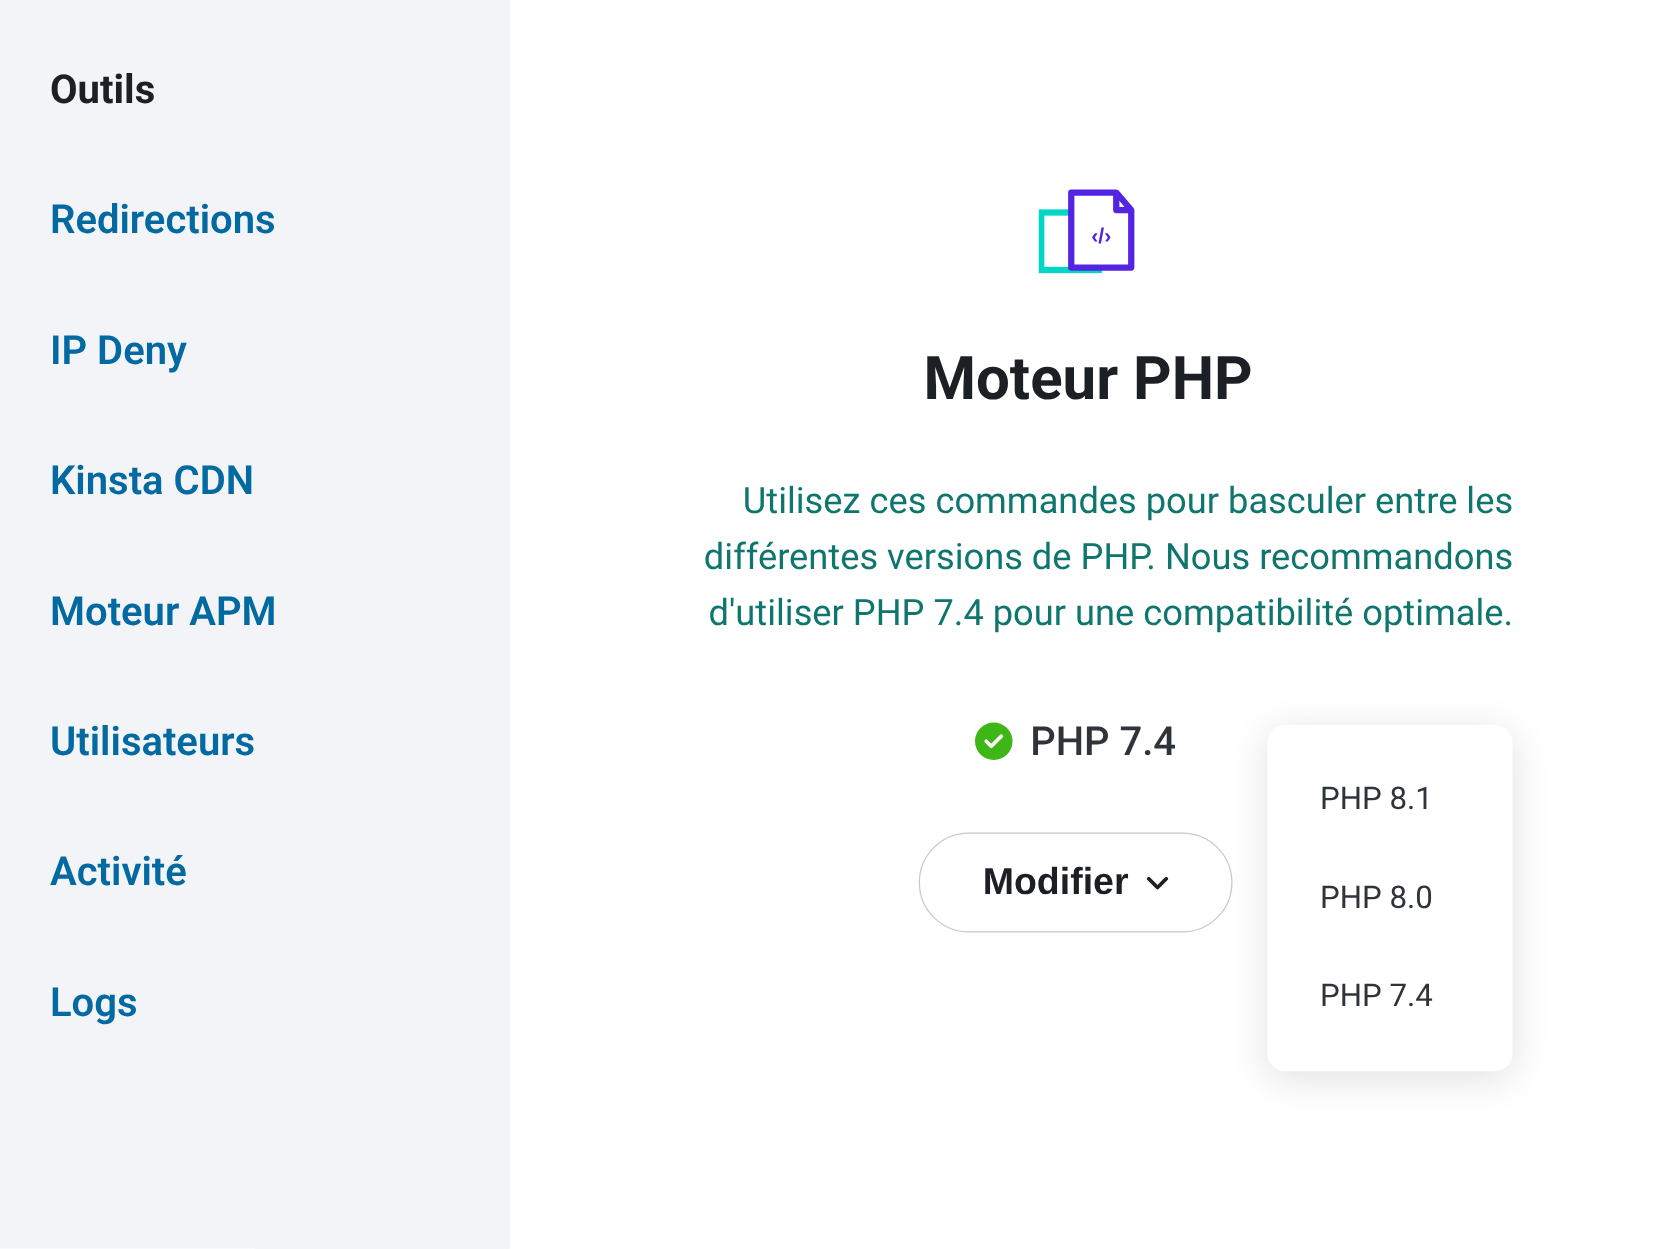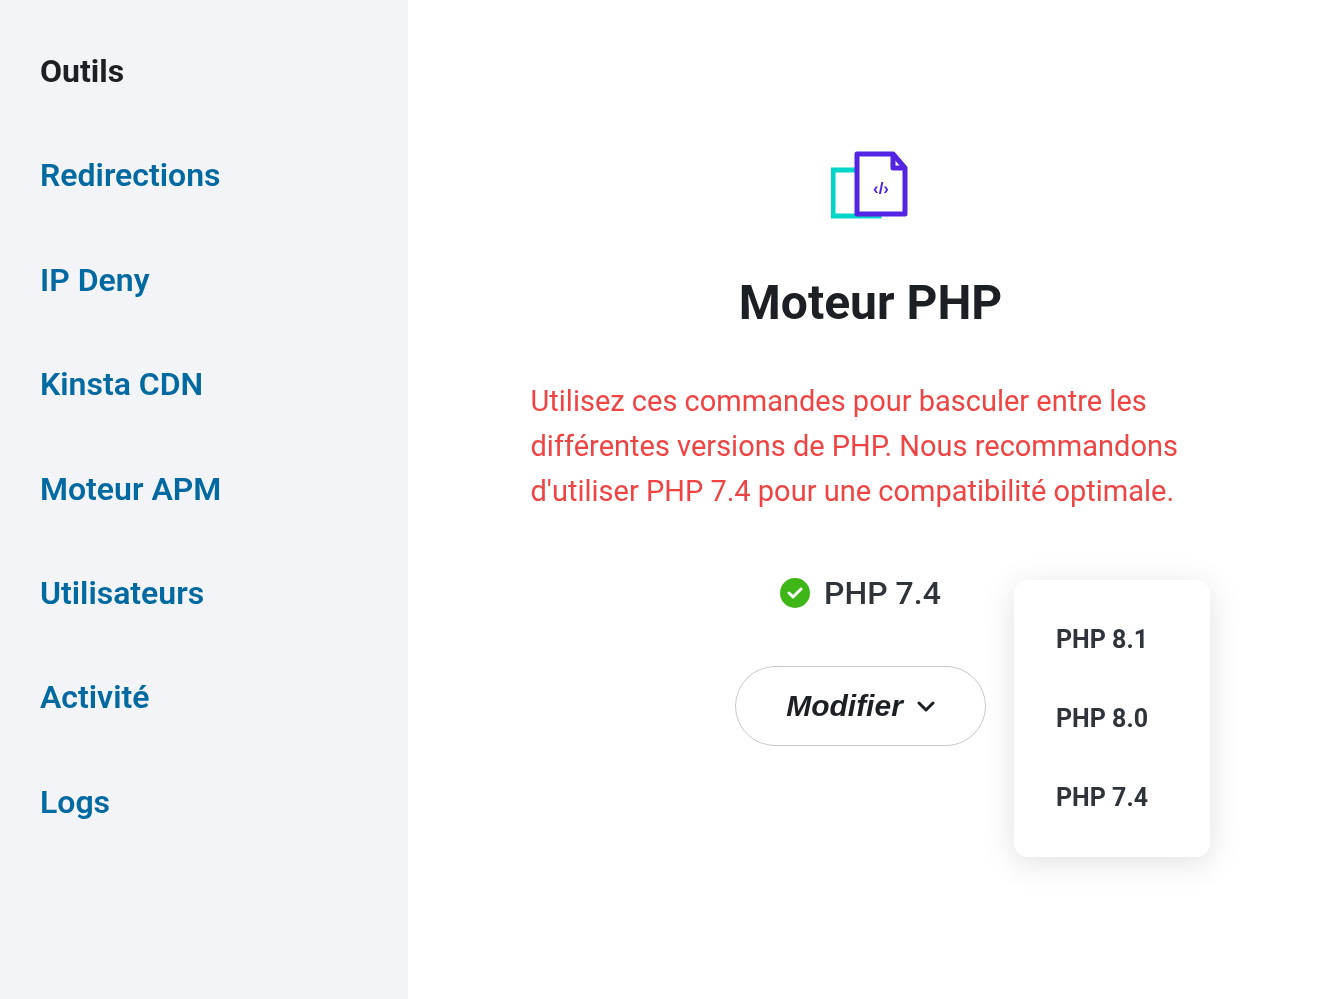--- a/index.html
+++ b/index.html
@@ -47,22 +47,22 @@
     }
     .title {
       font-size: 48px;
       font-weight: 700;
       color: #1c1f23;
       margin-bottom: 48px;
       text-align: right;
     }
     .desc {
       font-size: 29px;
-      color: #ef4444;
-      text-align: left;
+      color: #0f766e;
+      text-align: right;
       line-height: 1.55;
       max-width: 680px;
       margin-bottom: 60px;
     }
     .version-row {
       display: flex;
       align-items: center;
       gap: 14px;
       margin-bottom: 54px;
       transform: translateX(-10px);
@@ -92,39 +92,38 @@
       gap: 14px;
       padding: 22px 50px;
       border: 1px solid #c6c9cf;
       border-radius: 42px;
       background: #ffffff;
       font-size: 30px;
       font-weight: 700;
       color: #1c1f23;
       cursor: pointer;
       transform: translateX(-10px);
-      font-style: italic;
     }
     .chevron {
       width: 18px;
       height: 12px;
     }
     .dropdown {
       position: absolute;
       top: 580px;
       left: 606px;
       width: 196px;
       background: #ffffff;
       border-radius: 14px;
       box-shadow: 0 6px 32px rgba(0,0,0,0.12);
       padding: 20px 0;
     }
     .dropdown-item {
       font-size: 25px;
-      font-weight: 700;
+      font-weight: 400;
       color: #2f343b;
       padding: 25px 42px;
       cursor: pointer;
     }
   </style>
 </head>
 <body>
 
 <div class="sidebar">
   <div class="sidebar-item active">Outils</div>

